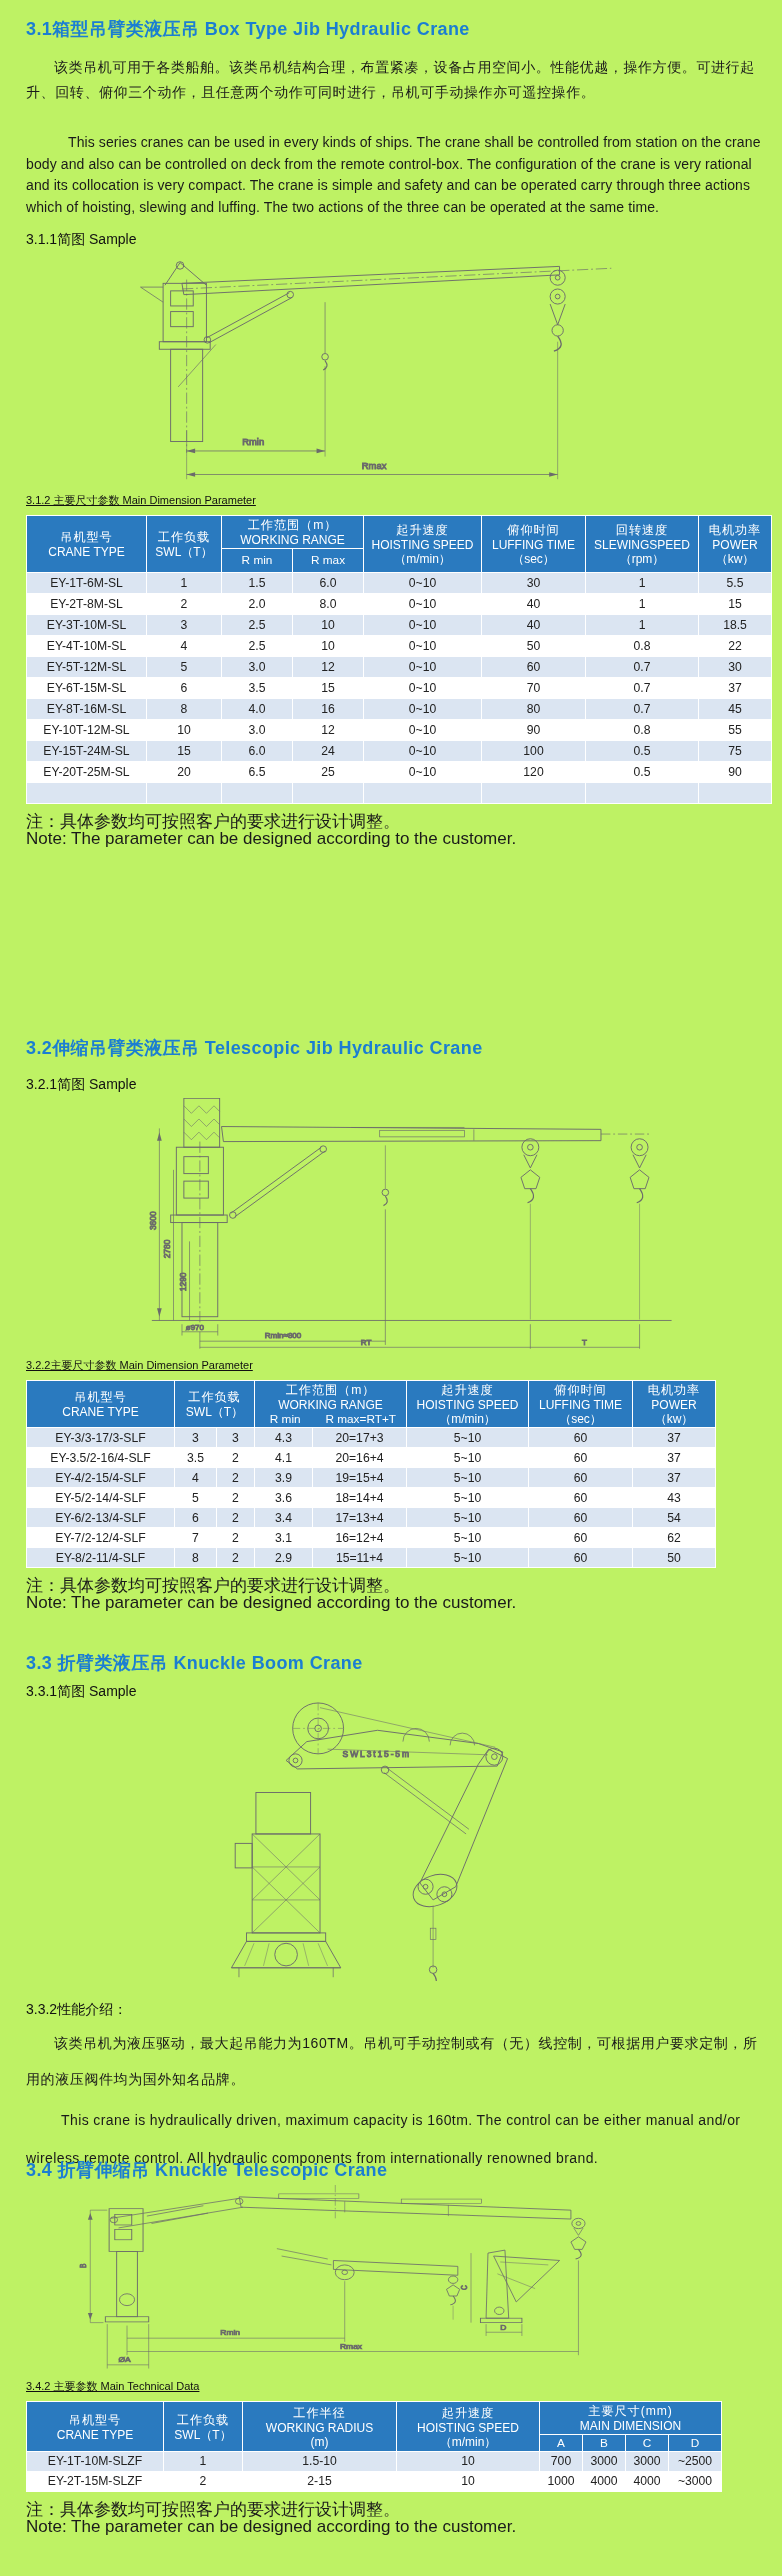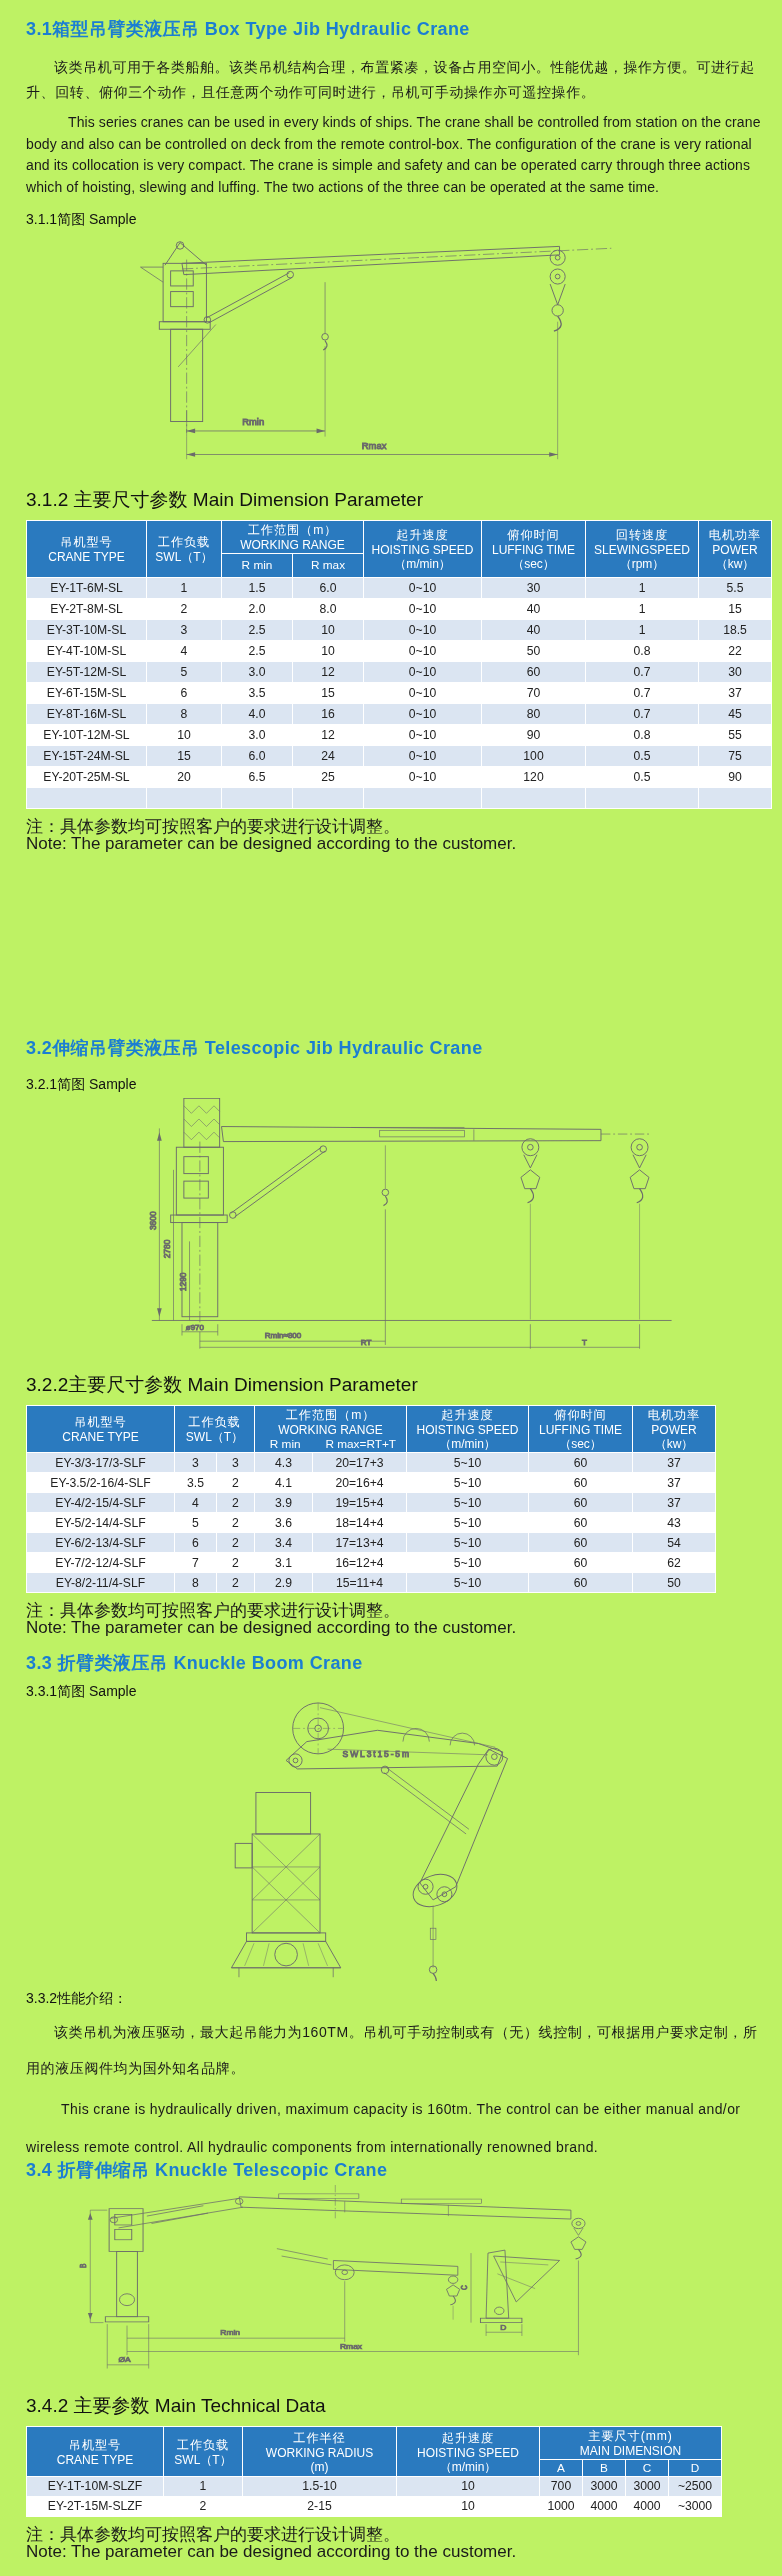--- a/index.html
+++ b/index.html
@@ -2,23 +2,23 @@
 <html style="font-size:15px"><head>
 <meta charset="utf-8">
 <style>
   html,body{margin:0;padding:0;background:#fff;}
   .page{position:relative;width:782px;height:2576px;background:#bef264;overflow:hidden;
         font-family:"Liberation Sans",sans-serif;color:#1a1a1a;}
   .section{position:absolute;left:0;width:782px;box-sizing:border-box;padding:0 13px 0 26px;}
   .sec-title{font-size:18px;font-weight:700;color:#1b7ed2;margin:0;letter-spacing:0.4px;}
   .para{font-size:14px;margin:0;}
   .para-cn{line-height:25.4px;text-indent:2em;margin-top:14px;letter-spacing:0.6px;}
-  .para-en{line-height:21.7px;text-indent:3em;margin-top:6px;letter-spacing:0.1px;}
+  .para-en{line-height:21.7px;text-indent:3em;margin-top:26px;letter-spacing:0.1px;}
   .sub-label{font-size:14px;margin-top:12.2px;color:#111;}
-  .tbl-title{font-size:19px;margin-top:23px;color:#111;}
+  .tbl-title{font-size:11px;margin-top:9px;color:#111;text-decoration:underline;}
   .note{font-size:17px;line-height:17px;margin-top:9.4px;}
   .note div{margin:0;}
   svg.drawing{display:block;}
   svg.drawing text{font-family:"Liberation Sans",sans-serif;fill:#6a6a6a;}
 
   table{border-collapse:collapse;table-layout:fixed;margin-top:7.5px;}
   th{background:#2a7abf;color:#fff;font-weight:400;padding:0.9px 0;border:1.9px solid #fff;vertical-align:middle;text-align:center;}
   td{font-size:12.2px;text-align:center;padding:0;border:1.9px solid #fff;color:#222;}
   tbody tr:nth-child(odd){background:#dbe5f2;}
   tbody tr:nth-child(even){background:#fff;}
@@ -501,21 +501,21 @@
       <rect x="32" y="140" width="72" height="105"></rect>
       <path d="M32 175 H104 M32 210 H104 M32 140 L104 210 M104 140 L32 210 M32 175 L104 245 M104 175 L32 245" stroke-width=".6"></path>
 
       <rect x="26" y="245" width="84" height="9"></rect>
       <polygon points="26,254 110,254 126,282 10,282"></polygon>
       <path d="M34 256 L24 280 M50 256 L44 280 M86 256 L92 280 M102 256 L112 280" stroke-width=".5"></path>
       <circle cx="68" cy="268" r="12"></circle>
       <path d="M10 282 H126 M18 282 V292 M118 282 V292" stroke-width=".8"></path>
     </svg>
 
-    <div class="sub-label" style="margin-top:9px;">3.3.2性能介绍：</div>
+    <div class="sub-label" style="margin-top:20px;">3.3.2性能介绍：</div>
     <p class="para" style="line-height:36px;text-indent:2em;margin-top:5.7px;letter-spacing:0.6px;">该类吊机为液压驱动，最大起吊能力为160TM。吊机可手动控制或有（无）线控制，可根据用户要求定制，所用的液压阀件均为国外知名品牌。</p>
     <p class="para" style="line-height:38px;text-indent:2.5em;margin-top:3.8px;letter-spacing:0.4px;">This crane is hydraulically driven, maximum capacity is 160tm. The control can be either manual and/or wireless remote control. All hydraulic components from internationally renowned brand.</p>
   </div>
 
   <div class="section" style="top:2158px;">
     <h1 class="sec-title">3.4 折臂伸缩吊 Knuckle Telescopic Crane</h1>
 
     <svg class="drawing" width="622" height="185" viewBox="0 0 660 250" preserveAspectRatio="none" style="margin:2.8px 0 0 36px;" fill="none" stroke="#6b6b6b" stroke-width="1">
 
       <rect x="50" y="32" width="36" height="58"></rect>

